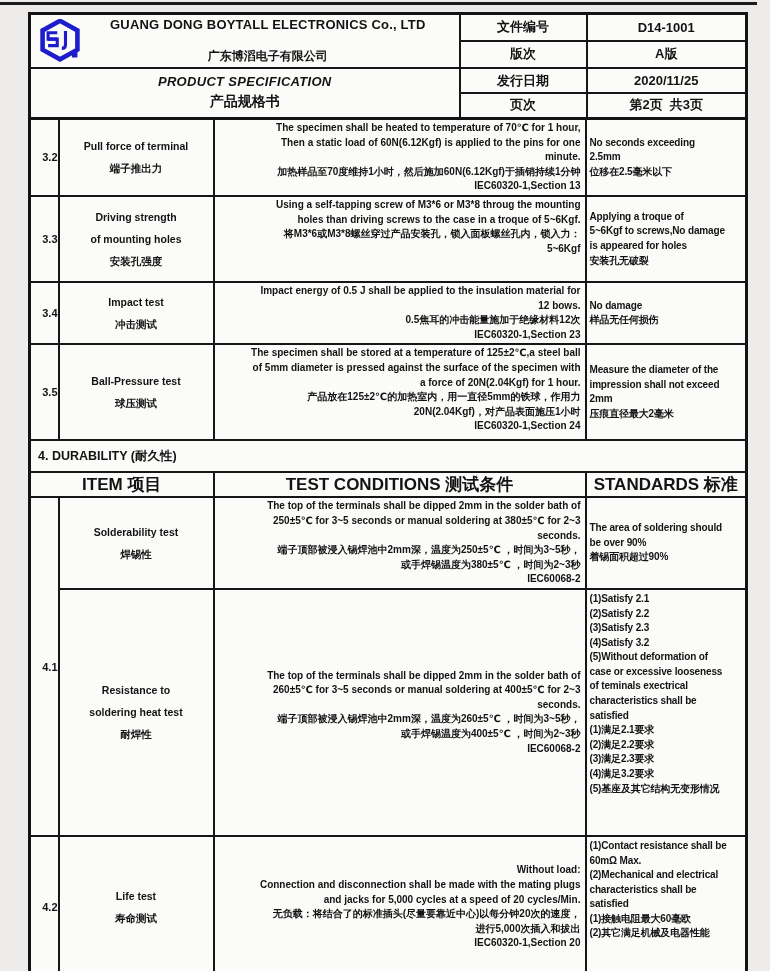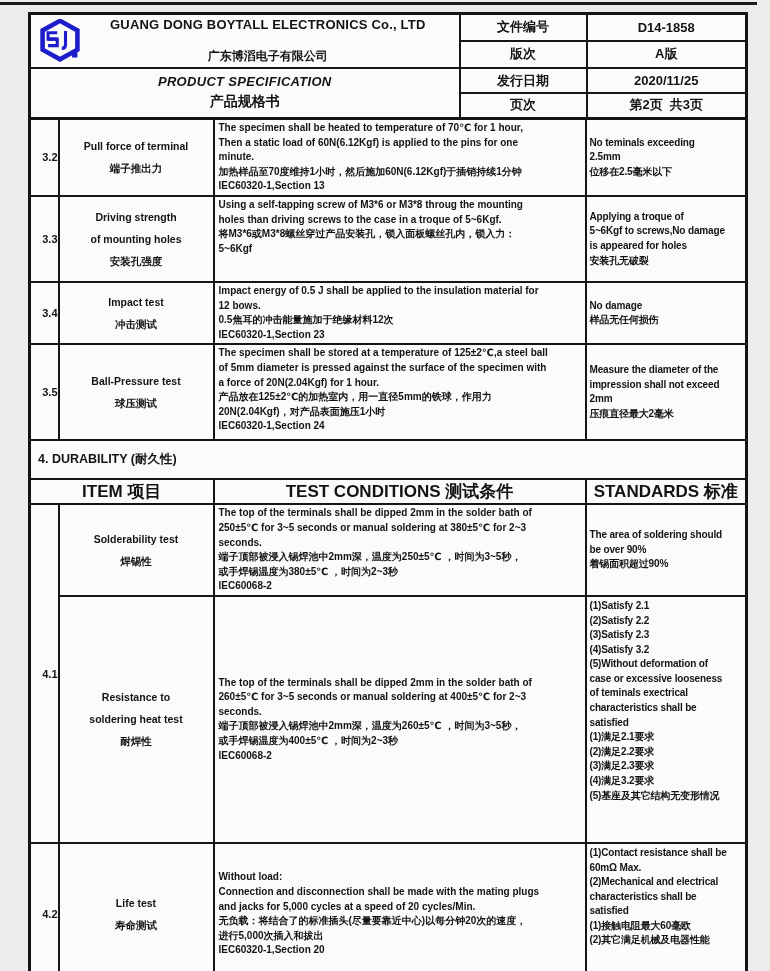--- a/index.html
+++ b/index.html
@@ -35,30 +35,30 @@
   
   .main-table { position: absolute; left: 28px; top: 117px; width: 717px; border: 3px solid #141414; }
   .main-table td { font-size: 10px; }
   .col-num   { width: 29px; }
   .col-item  { width: 155px; }
   .col-cond  { width: 372px; }
   .col-std   { width: 161px; }
 
   td.num  { text-align: right; vertical-align: middle; font-size: 11px; }
   td.item { text-align: center; vertical-align: middle; white-space: pre-line; line-height: 22px; font-size: 10.5px; }
-  td.cond { vertical-align: top; padding: 1px 4px 1px 4px; white-space: pre-line; line-height: 14.6px; }
+  td.cond { vertical-align: top; padding: 1px 4px 1px 4px; white-space: pre-line; line-height: 14.6px; text-align: right; }
   td.cond.vcenter { vertical-align: middle; }
   td.std  { vertical-align: middle; padding: 2px 3px; white-space: pre-line; line-height: 14.6px; letter-spacing: -0.15px; }
   td.std.vtop { vertical-align: top; margin-top: 24px; }
 
   tr.row-h76  { height: 76px; }
   tr.row-h86  { height: 86px; }
   tr.row-h59  { height: 59px; }
   tr.row-h96  { height: 96px; }
-  tr.row-h28  { height: 39px; }
+  tr.row-h28  { height: 32px; }
   tr.row-h22  { height: 22px; }
   tr.row-h84  { height: 84px; }
   tr.row-h247 { height: 247px; }
   tr.row-h143 { height: 143px; }
 
   td.section-title { font-size: 12.5px; padding-left: 7px; vertical-align: middle; }
   td.col-head { text-align: center; vertical-align: middle; font-size: 17px; }
 </style>
 </head>
 <body>
@@ -80,21 +80,21 @@
               <rect x="37" y="36" width="6" height="6" fill="#1d1dcb"></rect>
             </svg>
           </div>
           <div class="company-names">
             <div class="company-en">GUANG DONG BOYTALL ELECTRONICS Co., LTD</div>
             <div class="company-cn">广东博滔电子有限公司</div>
           </div>
         </div>
       </td>
       <td class="meta-label">文件编号</td>
-      <td class="meta-value">D14-1858</td>
+      <td class="meta-value">D14-1001</td>
     </tr>
     <tr>
       <td class="meta-label">版次</td>
       <td class="meta-value">A版</td>
     </tr>
     <tr>
       <td class="title-cell" rowspan="2">
         <div class="doc-title-en">PRODUCT SPECIFICATION</div>
         <div class="doc-title-cn">产品规格书</div>
       </td>
@@ -119,21 +119,21 @@
     <tbody>
         <tr class="row-h76">
       <td class="num">3.2</td>
       <td class="item">Pull force of terminal
 端子推出力</td>
       <td class="cond">The specimen shall be heated to temperature of 70℃ for 1 hour,
 Then a static load of 60N(6.12Kgf) is applied to the pins for one
 minute.
 加热样品至70度维持1小时，然后施加60N(6.12Kgf)于插销持续1分钟
 IEC60320-1,Section 13</td>
-      <td class="std">No teminals exceeding
+      <td class="std">No seconds exceeding
  2.5mm
 位移在2.5毫米以下</td>
     </tr>
 
     <tr class="row-h86">
       <td class="num">3.3</td>
       <td class="item">Driving strength
 of mounting holes
 安装孔强度</td>
       <td class="cond">Using a self-tapping screw of M3*6 or M3*8 throug the mounting

